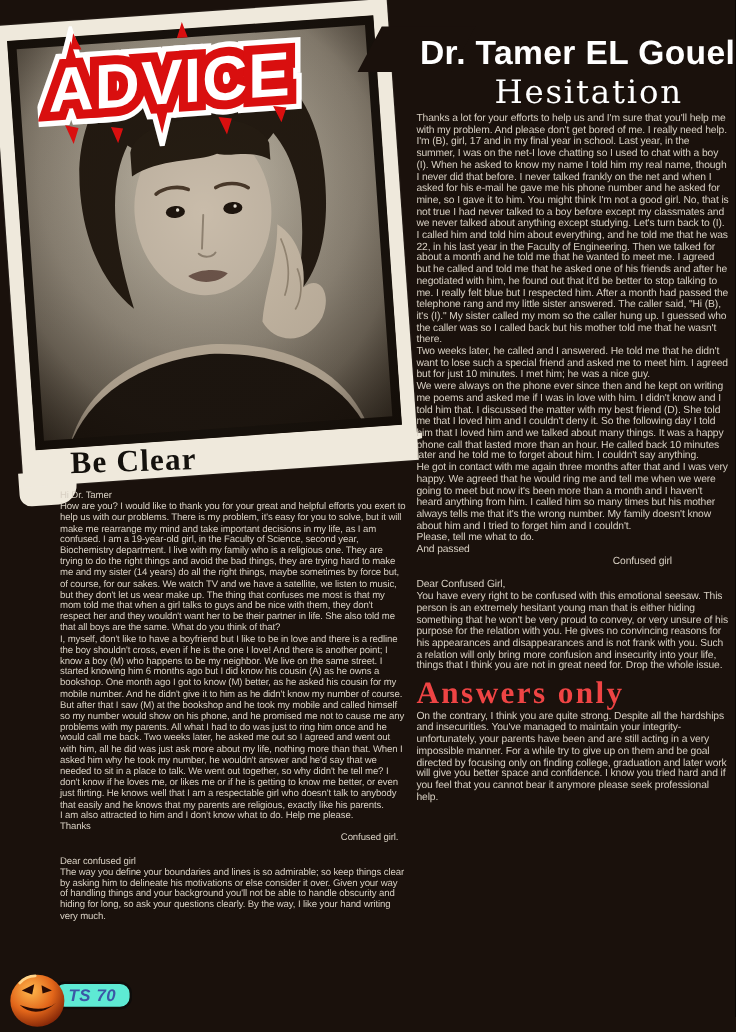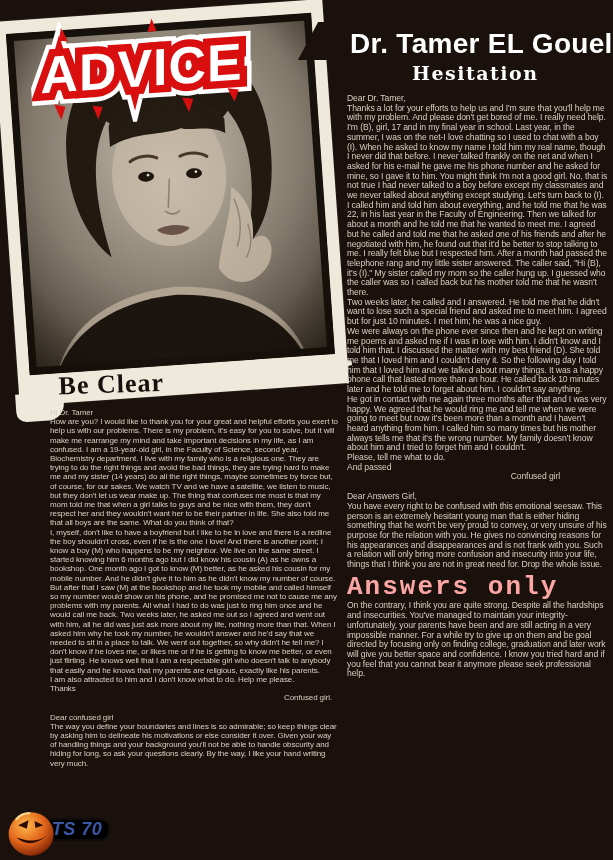--- a/index.html
+++ b/index.html
@@ -20,38 +20,38 @@
 
   
   .advice-logo{position:absolute;left:30px;top:16px;width:230px;height:105px;z-index:6;transform:rotate(-4deg);}
 
   
   .title-wedge{position:absolute;left:308px;top:22px;width:78px;height:38px;background:#1a110c;
             transform:skewX(-28deg);z-index:3;}
   .title-block{position:absolute;left:350px;top:28px;width:260px;z-index:4;color:#ffffff;}
   .doc-title{margin:0;font-size:28px;font-weight:bold;letter-spacing:.3px;white-space:nowrap;}
   .doc-subtitle{margin:2px 0 0 62px;font-family:"DejaVu Serif","Liberation Serif",serif;
-            font-weight:bold;font-size:19px;letter-spacing:1.5px;}
+            font-weight:normal;font-size:27px;letter-spacing:1.5px;}
 
   
   .col{position:absolute;color:#d7cfc2;z-index:5;}
   .col p{margin:0;}
   .right-col{left:347px;top:94px;width:261px;font-size:8.6px;line-height:9.7px;letter-spacing:-.1px;}
   .left-col{left:50px;top:408px;width:288px;font-size:8px;line-height:9.2px;letter-spacing:-.1px;}
   .sig{display:block;text-align:right;}
   .right-col .sig{padding-right:48px;}
   .left-col .sig{padding-right:6px;}
   .gap{margin-top:10px !important;}
-  .answers-heading{margin:13px 0 9px 0;font-family:Liberation Mono, monospace;
-            font-weight:bold;font-size:26px;letter-spacing:2px;color:#fca5a5;}
+  .answers-heading{margin:13px 0 9px 0;font-family:Liberation Serif, serif;
+            font-weight:bold;font-size:26px;letter-spacing:2px;color:#ef4444;}
 
   
-  .page-badge{position:absolute;left:44px;top:818px;width:62px;height:19px;background:#000000;
+  .page-badge{position:absolute;left:44px;top:818px;width:62px;height:19px;background:#5eead4;
             border:2px solid #0e0c0a;border-radius:10px;z-index:7;
-            font-size:18px;font-weight:bold;color:#3c57a6;text-align:center;line-height:19px;
+            font-size:14px;font-weight:bold;color:#3c57a6;text-align:center;line-height:19px;
             font-style:italic;letter-spacing:.5px;}
   .pumpkin{position:absolute;left:6px;top:808px;width:52px;height:50px;z-index:8;}
 </style>
 </head>
 <body>
 
 <div class="page">
 
   <div class="band-tab"></div>
   <div class="band-wedge"></div>
@@ -121,29 +121,28 @@
     </svg>
   </div>
 
   <div class="title-wedge"></div>
   <div class="title-block">
     <h1 class="doc-title">Dr. Tamer EL Goueli</h1>
     <div class="doc-subtitle">Hesitation</div>
   </div>
 
   <div class="col right-col">
-    <p>Dear Dr. Tamer,</p>
     <p>Thanks a lot for your efforts to help us and I'm sure that you'll help me with my problem. And please don't get bored of me. I really need help. I'm (B), girl, 17 and in my final year in school. Last year, in the summer, I was on the net-I love chatting so I used to chat with a boy (I). When he asked to know my name I told him my real name, though I never did that before. I never talked frankly on the net and when I asked for his e-mail he gave me his phone number and he asked for mine, so I gave it to him. You might think I'm not a good girl. No, that is not true I had never talked to a boy before except my classmates and we never talked about anything except studying. Let's turn back to (I). I called him and told him about everything, and he told me that he was 22, in his last year in the Faculty of Engineering. Then we talked for about a month and he told me that he wanted to meet me. I agreed but he called and told me that he asked one of his friends and after he negotiated with him, he found out that it'd be better to stop talking to me. I really felt blue but I respected him. After a month had passed the telephone rang and my little sister answered. The caller said, "Hi (B), it's (I)." My sister called my mom so the caller hung up. I guessed who the caller was so I called back but his mother told me that he wasn't there.</p>
     <p>Two weeks later, he called and I answered. He told me that he didn't want to lose such a special friend and asked me to meet him. I agreed but for just 10 minutes. I met him; he was a nice guy.</p>
     <p>We were always on the phone ever since then and he kept on writing me poems and asked me if I was in love with him. I didn't know and I told him that. I discussed the matter with my best friend (D). She told me that I loved him and I couldn't deny it. So the following day I told him that I loved him and we talked about many things. It was a happy phone call that lasted more than an hour. He called back 10 minutes later and he told me to forget about him. I couldn't say anything.</p>
     <p>He got in contact with me again three months after that and I was very happy. We agreed that he would ring me and tell me when we were going to meet but now it's been more than a month and I haven't heard anything from him. I called him so many times but his mother always tells me that it's the wrong number. My family doesn't know about him and I tried to forget him and I couldn't.</p>
     <p>Please, tell me what to do.</p>
     <p>And passed</p>
     <span class="sig">Confused girl</span>
-    <p class="gap">Dear Answers Girl,</p>
+    <p class="gap">Dear Confused Girl,</p>
     <p>You have every right to be confused with this emotional seesaw. This person is an extremely hesitant young man that is either hiding something that he won't be very proud to convey, or very unsure of his purpose for the relation with you. He gives no convincing reasons for his appearances and disappearances and is not frank with you. Such a relation will only bring more confusion and insecurity into your life, things that I think you are not in great need for. Drop the whole issue.</p>
     <h2 class="answers-heading">Answers only</h2>
     <p>On the contrary, I think you are quite strong. Despite all the hardships and insecurities. You've managed to maintain your integrity-unfortunately, your parents have been and are still acting in a very impossible manner. For a while try to give up on them and be goal directed by focusing only on finding college, graduation and later work will give you better space and confidence. I know you tried hard and if you feel that you cannot bear it anymore please seek professional help.</p>
   </div>
 
   <div class="col left-col">
     <p>Hi Dr. Tamer</p>
     <p>How are you? I would like to thank you for your great and helpful efforts you exert to help us with our problems. There is my problem, it's easy for you to solve, but it will make me rearrange my mind and take important decisions in my life, as I am confused. I am a 19-year-old girl, in the Faculty of Science, second year, Biochemistry department. I live with my family who is a religious one. They are trying to do the right things and avoid the bad things, they are trying hard to make me and my sister (14 years) do all the right things, maybe sometimes by force but, of course, for our sakes. We watch TV and we have a satellite, we listen to music, but they don't let us wear make up. The thing that confuses me most is that my mom told me that when a girl talks to guys and be nice with them, they don't respect her and they wouldn't want her to be their partner in life. She also told me that all boys are the same. What do you think of that?</p>
     <p>I, myself, don't like to have a boyfriend but I like to be in love and there is a redline the boy shouldn't cross, even if he is the one I love!  And there is another point; I know a boy (M) who happens to be my neighbor. We live on the same street. I started knowing him 6 months ago but I did know his cousin (A) as he owns a bookshop. One month ago I got to know (M) better, as he asked his cousin for my mobile number. And he didn't give it to him as he didn't know my number of course. But after that I saw (M) at the bookshop and he took my mobile and called himself so my number would show on his phone, and he promised me not to cause me any problems with my parents. All what I had to do was just to ring him once and he would call me back. Two weeks later, he asked me out so I agreed and went out with him, all he did was just ask more about my life, nothing more than that. When I asked him why he took my number, he wouldn't answer and he'd say that we needed to sit in a place to talk. We went out together, so why didn't he tell me? I don't know if he loves me, or likes me or if he is getting to know me better, or even just flirting. He knows well that I am a respectable girl who doesn't talk to anybody that easily and he knows that my parents are religious, exactly like his parents.</p>
     <p>I am also attracted to him and I don't know what to do. Help me please.</p>

